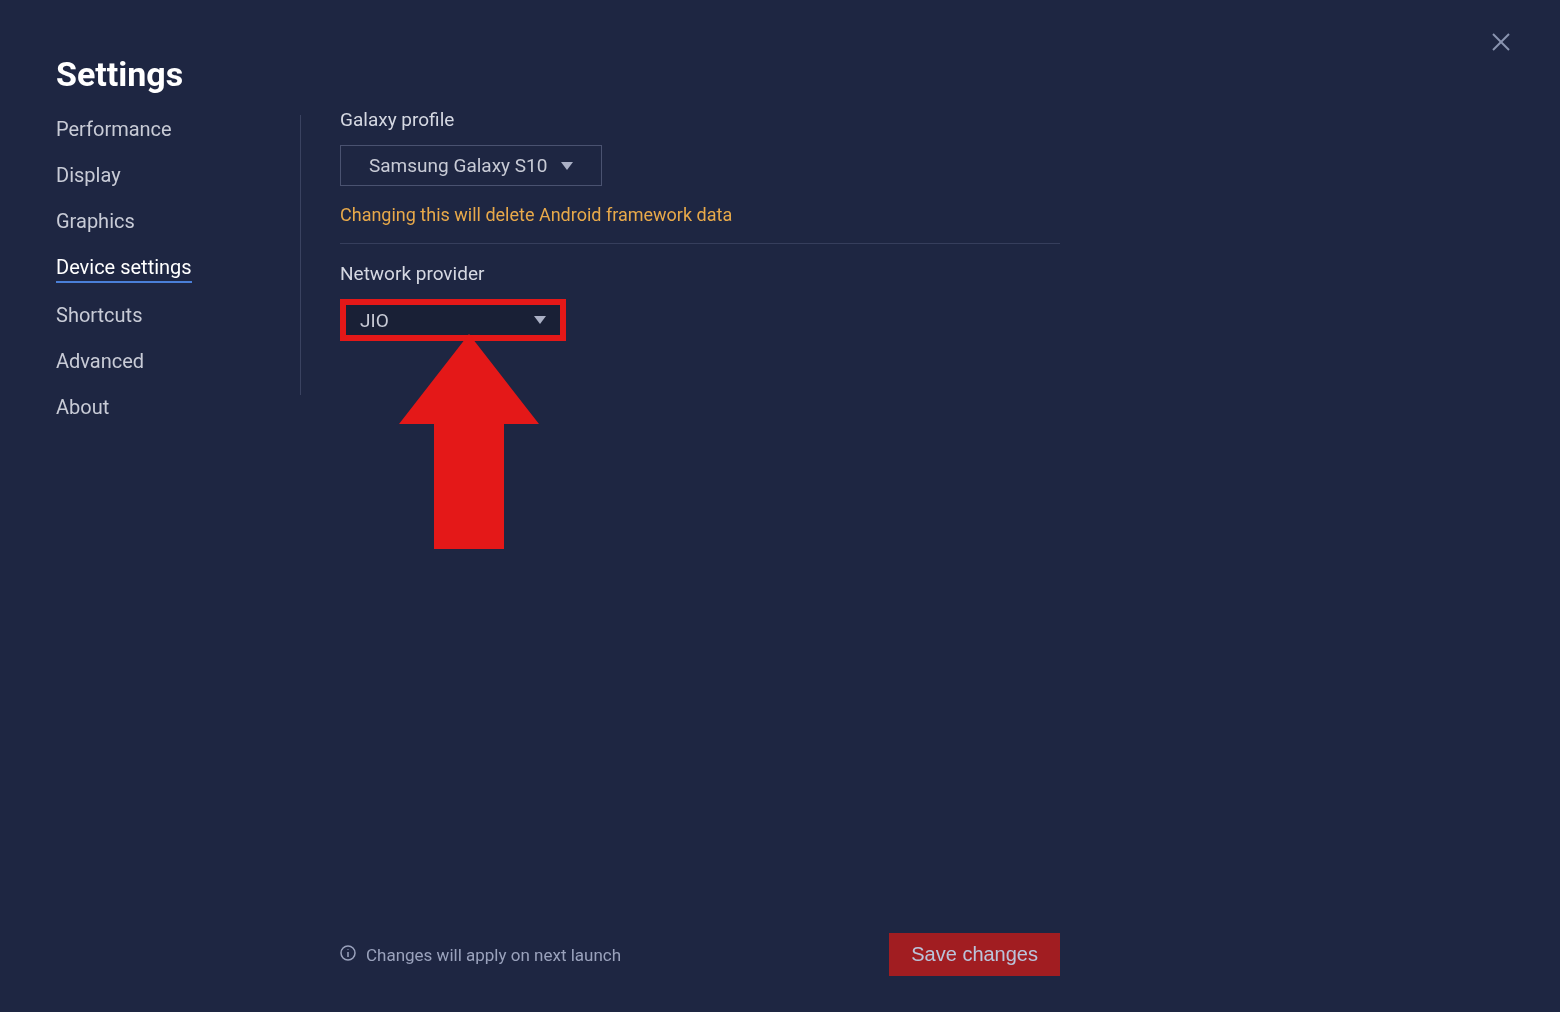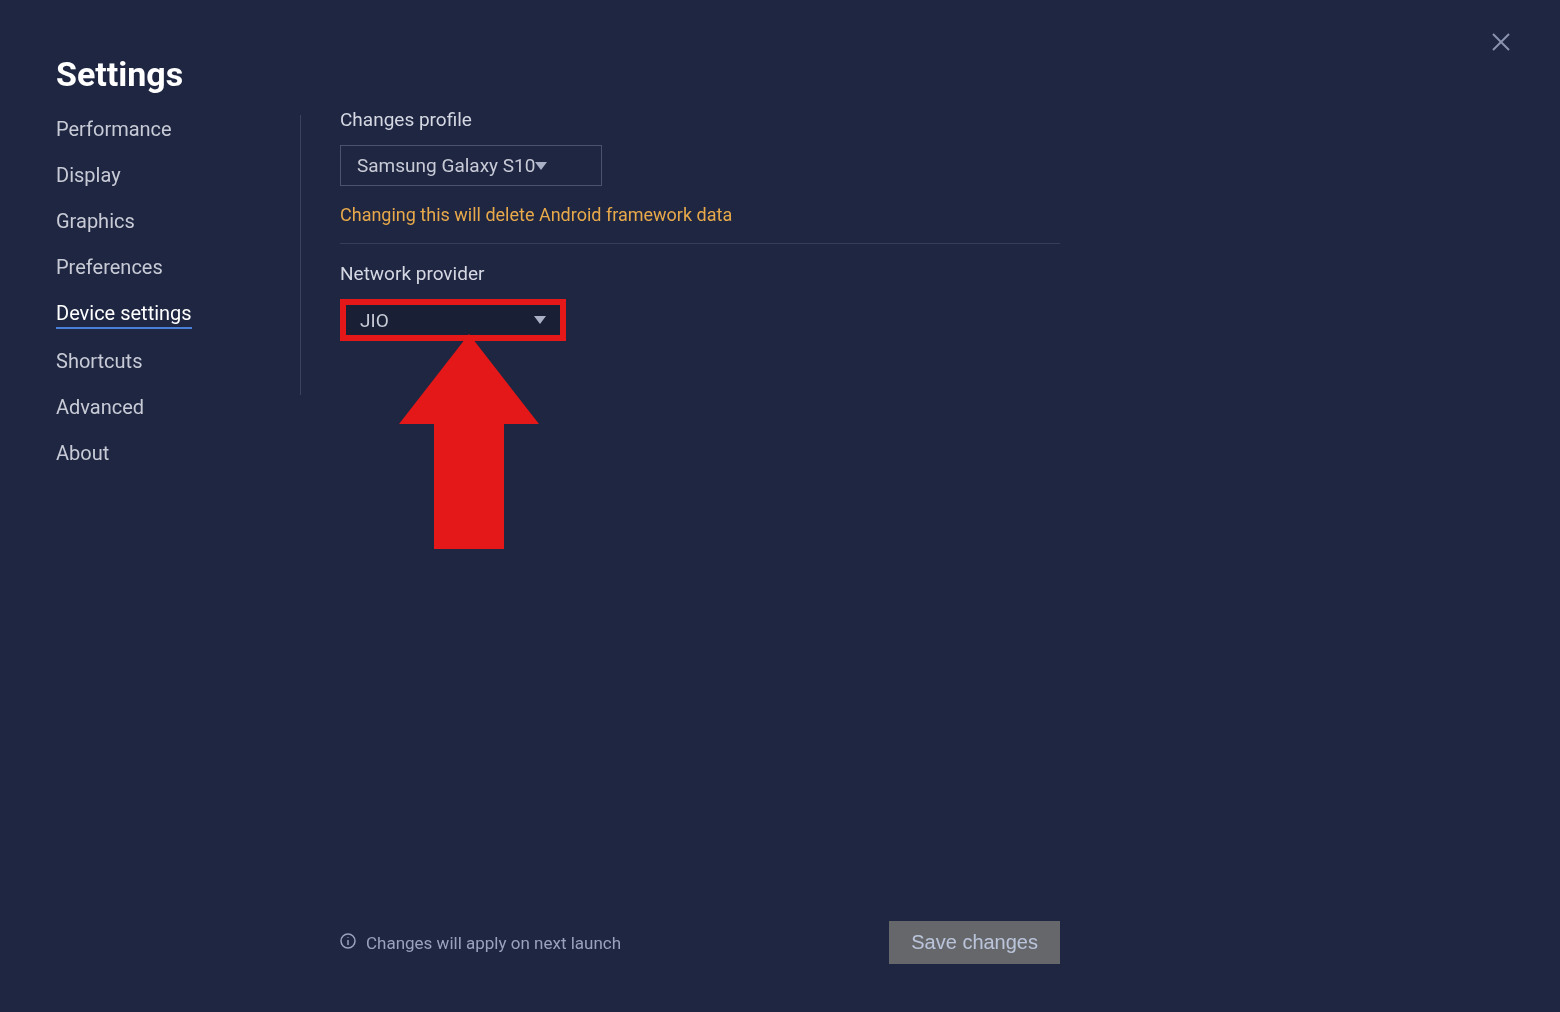--- a/index.html
+++ b/index.html
@@ -81,22 +81,22 @@
       color: #d5d8e2;
       margin-bottom: 14px;
     }
     .dropdown {
       width: 262px;
       height: 41px;
       border: 1px solid #4a5270;
       background-color: #1e2642;
       display: flex;
       align-items: center;
-      justify-content: flex-start;
-      padding: 0 16px;
+      justify-content: space-between;
+      padding: 0 28px;
       cursor: pointer;
       color: #c8cbd6;
       font-size: 19px;
     }
     .dropdown-chevron svg {
       width: 12px;
       height: 10px;
       fill: #aab0c5;
     }
     .warning-text {
@@ -126,21 +126,21 @@
       font-size: 19px;
     }
     .arrow-annotation {
       position: absolute;
       top: 334px;
       left: 399px;
       pointer-events: none;
     }
     .footer {
       position: absolute;
-      bottom: 48px;
+      bottom: 36px;
       left: 340px;
       width: 720px;
       display: flex;
       align-items: center;
       justify-content: space-between;
     }
     .footer-info {
       display: flex;
       align-items: center;
       gap: 10px;
@@ -148,21 +148,21 @@
       font-size: 17px;
     }
     .info-icon svg {
       width: 16px;
       height: 16px;
       stroke: #9aa2bc;
       fill: none;
       stroke-width: 1.5;
     }
     .save-btn {
-      background-color: #737373;
+      background-color: #b91c1c;
       color: #d6e0f5;
       border: none;
       padding: 10px 22px;
       font-size: 20px;
       cursor: pointer;
       opacity: 0.85;
     }
   </style>
 </head>
 <body>
@@ -175,31 +175,30 @@
         <line x1="4" y1="4" x2="20" y2="20"></line>
         <line x1="20" y1="4" x2="4" y2="20"></line>
       </svg>
   </span>
 </div>
 
 <nav class="sidebar">
   <div class="sidebar-item">Performance</div>
   <div class="sidebar-item">Display</div>
   <div class="sidebar-item">Graphics</div>
-  <div class="sidebar-item">Preferences</div>
   <div class="sidebar-item active">Device settings</div>
   <div class="sidebar-item">Shortcuts</div>
   <div class="sidebar-item">Advanced</div>
   <div class="sidebar-item">About</div>
 </nav>
 
 <div class="divider"></div>
 
 <div class="content">
-  <div class="section-label">Changes profile</div>
+  <div class="section-label">Galaxy profile</div>
   <div class="dropdown">
     <span>Samsung Galaxy S10</span>
     <span class="dropdown-chevron">
       <svg viewBox="0 0 12 10">
           <polygon points="0,0 12,0 6,8"></polygon>
         </svg>
     </span>
   </div>
   <div class="warning-text">Changing this will delete Android framework data</div>
 

